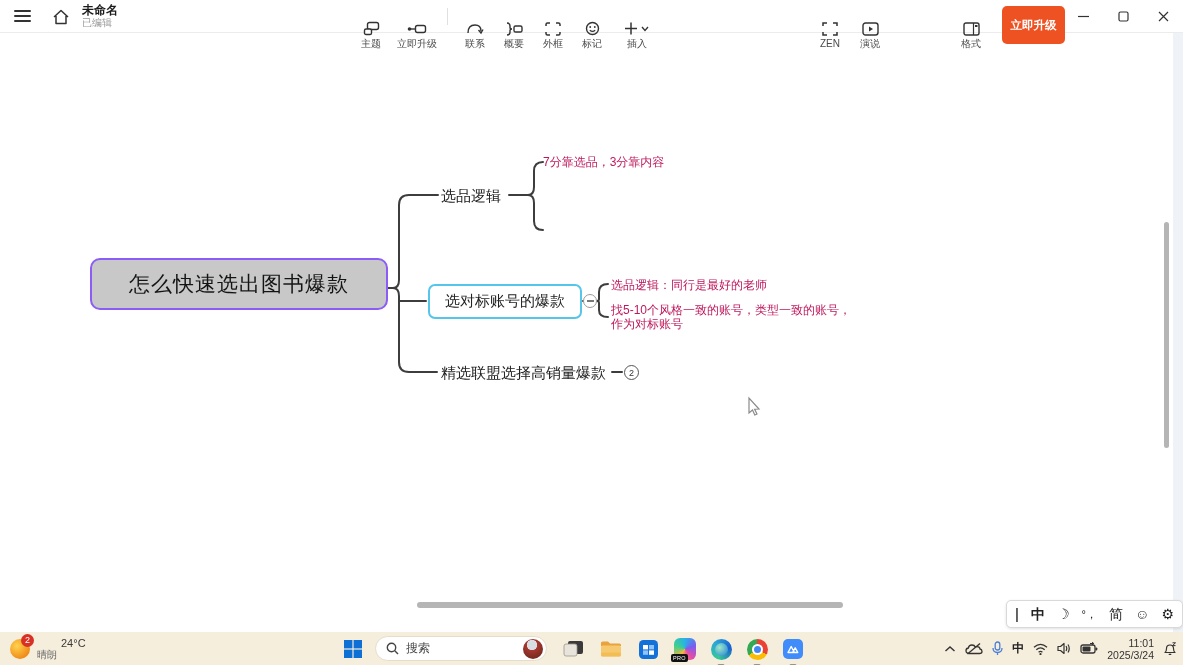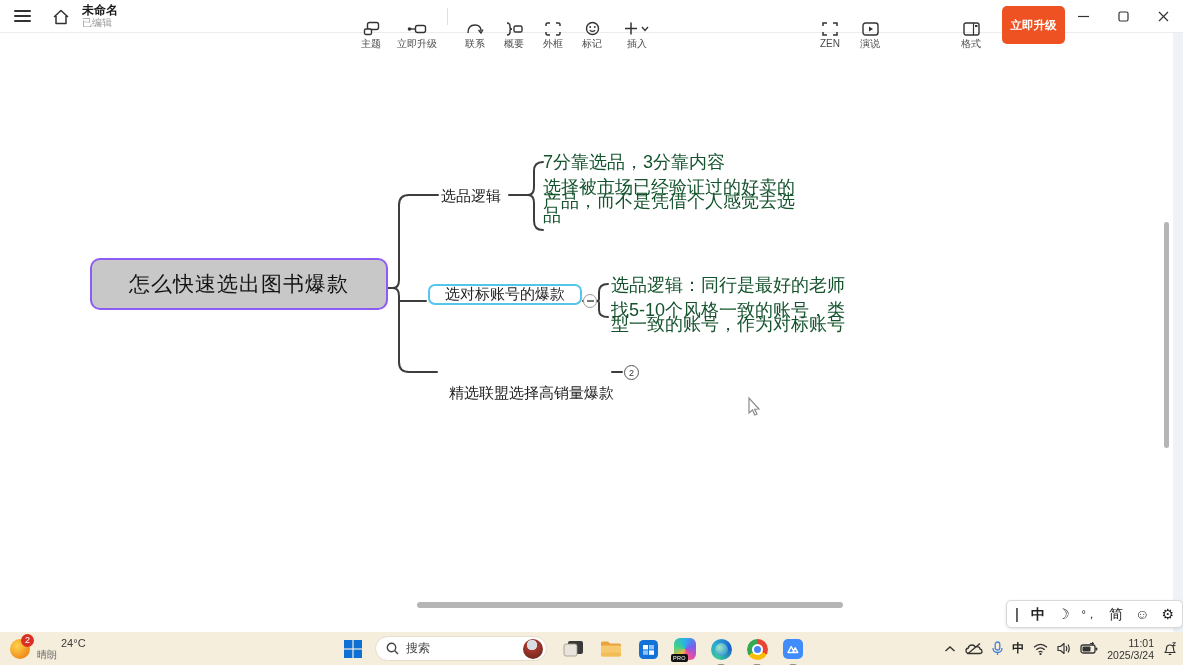--- a/index.html
+++ b/index.html
@@ -28,25 +28,25 @@
     align-items:center; justify-content:center; cursor:pointer; color:#333; }
 
   
   .canvas { position:absolute; top:33px; left:0; width:1183px; height:599px; background:#ffffff; }
   .canvas-edge { position:absolute; right:0; top:33px; width:10px; height:599px; background:#eff2f7; }
   .mm-node { position:absolute; z-index:2; color:#222; }
   .root-node { left:90px; top:258px; width:298px; height:52px; background:#c8c8c8;
     border:2px solid #8b5cf6; border-radius:10px; display:flex; align-items:center;
     justify-content:center; font-size:21px; color:#141414; letter-spacing:1px; cursor:pointer; }
   .b1-label { left:441px; top:187px; font-size:15px; cursor:pointer; }
-  .b2-box { left:428px; top:284px; width:154px; height:21px; background:#fff;
+  .b2-box { left:428px; top:284px; width:154px; height:35px; background:#fff;
     border:2px solid #55c5ea; border-radius:7px; display:flex; align-items:center;
     justify-content:center; font-size:15px; cursor:pointer; }
-  .b3-label { left:441px; top:384px; font-size:15px; cursor:pointer;margin-left:8px; }
-  .mm-child { position:absolute; z-index:2; font-size:18px; line-height:14px; color:#14532d; cursor:pointer; }
+  .b3-label { left:441px; top:364px; font-size:15px; cursor:pointer; }
+  .mm-child { position:absolute; z-index:2; font-size:12px; line-height:14px; color:#be185d; cursor:pointer; }
   .collapse-minus { position:absolute; left:583px; top:294px; width:14px; height:14px;
     border:1.5px solid #9a9a9a; border-radius:50%; background:#fff; z-index:3;
     display:flex; align-items:center; justify-content:center; cursor:pointer; }
   .collapse-minus::after { content:""; width:7px; height:1.5px; background:#777; }
   .collapse-count { position:absolute; left:624px; top:365px; width:15px; height:15px;
     border:1.3px solid #555; border-radius:50%; background:#fff; z-index:3; font-size:9px;
     color:#333; display:flex; align-items:center; justify-content:center; cursor:pointer; }
   .hscroll { position:absolute; left:417px; top:602px; width:426px; height:6px;
     background:#b5b5b5; border-radius:3px; z-index:4; cursor:pointer; }
   .vscroll { position:absolute; left:1164px; top:222px; width:5px; height:226px;
@@ -244,21 +244,20 @@
       <path d="M612 372 H622"></path>
     </g>
   </svg>
 
   <div class="mm-node root-node">怎么快速选出图书爆款</div>
   <div class="mm-node b1-label">选品逻辑</div>
   <div class="mm-node b2-box">选对标账号的爆款</div>
   <div class="mm-node b3-label">精选联盟选择高销量爆款</div>
 
   <div class="mm-child" style="left:543px; top:155px;">7分靠选品，3分靠内容</div>
-  <div class="mm-child" style="left:543px; top:180px; width:256px;">选择被市场已经验证过的好卖的产品，而不是凭借个人感觉去选品</div>
   <div class="mm-child" style="left:611px; top:278px;">选品逻辑：同行是最好的老师</div>
   <div class="mm-child" style="left:611px; top:303px; width:252px;">找5-10个风格一致的账号，类型一致的账号，作为对标账号</div>
 
   <div class="collapse-minus"></div>
   <div class="collapse-count">2</div>
 
   <div class="hscroll"></div>
   <div class="vscroll"></div>
 
   <svg class="overlay" style="z-index:15" width="1183" height="665">

